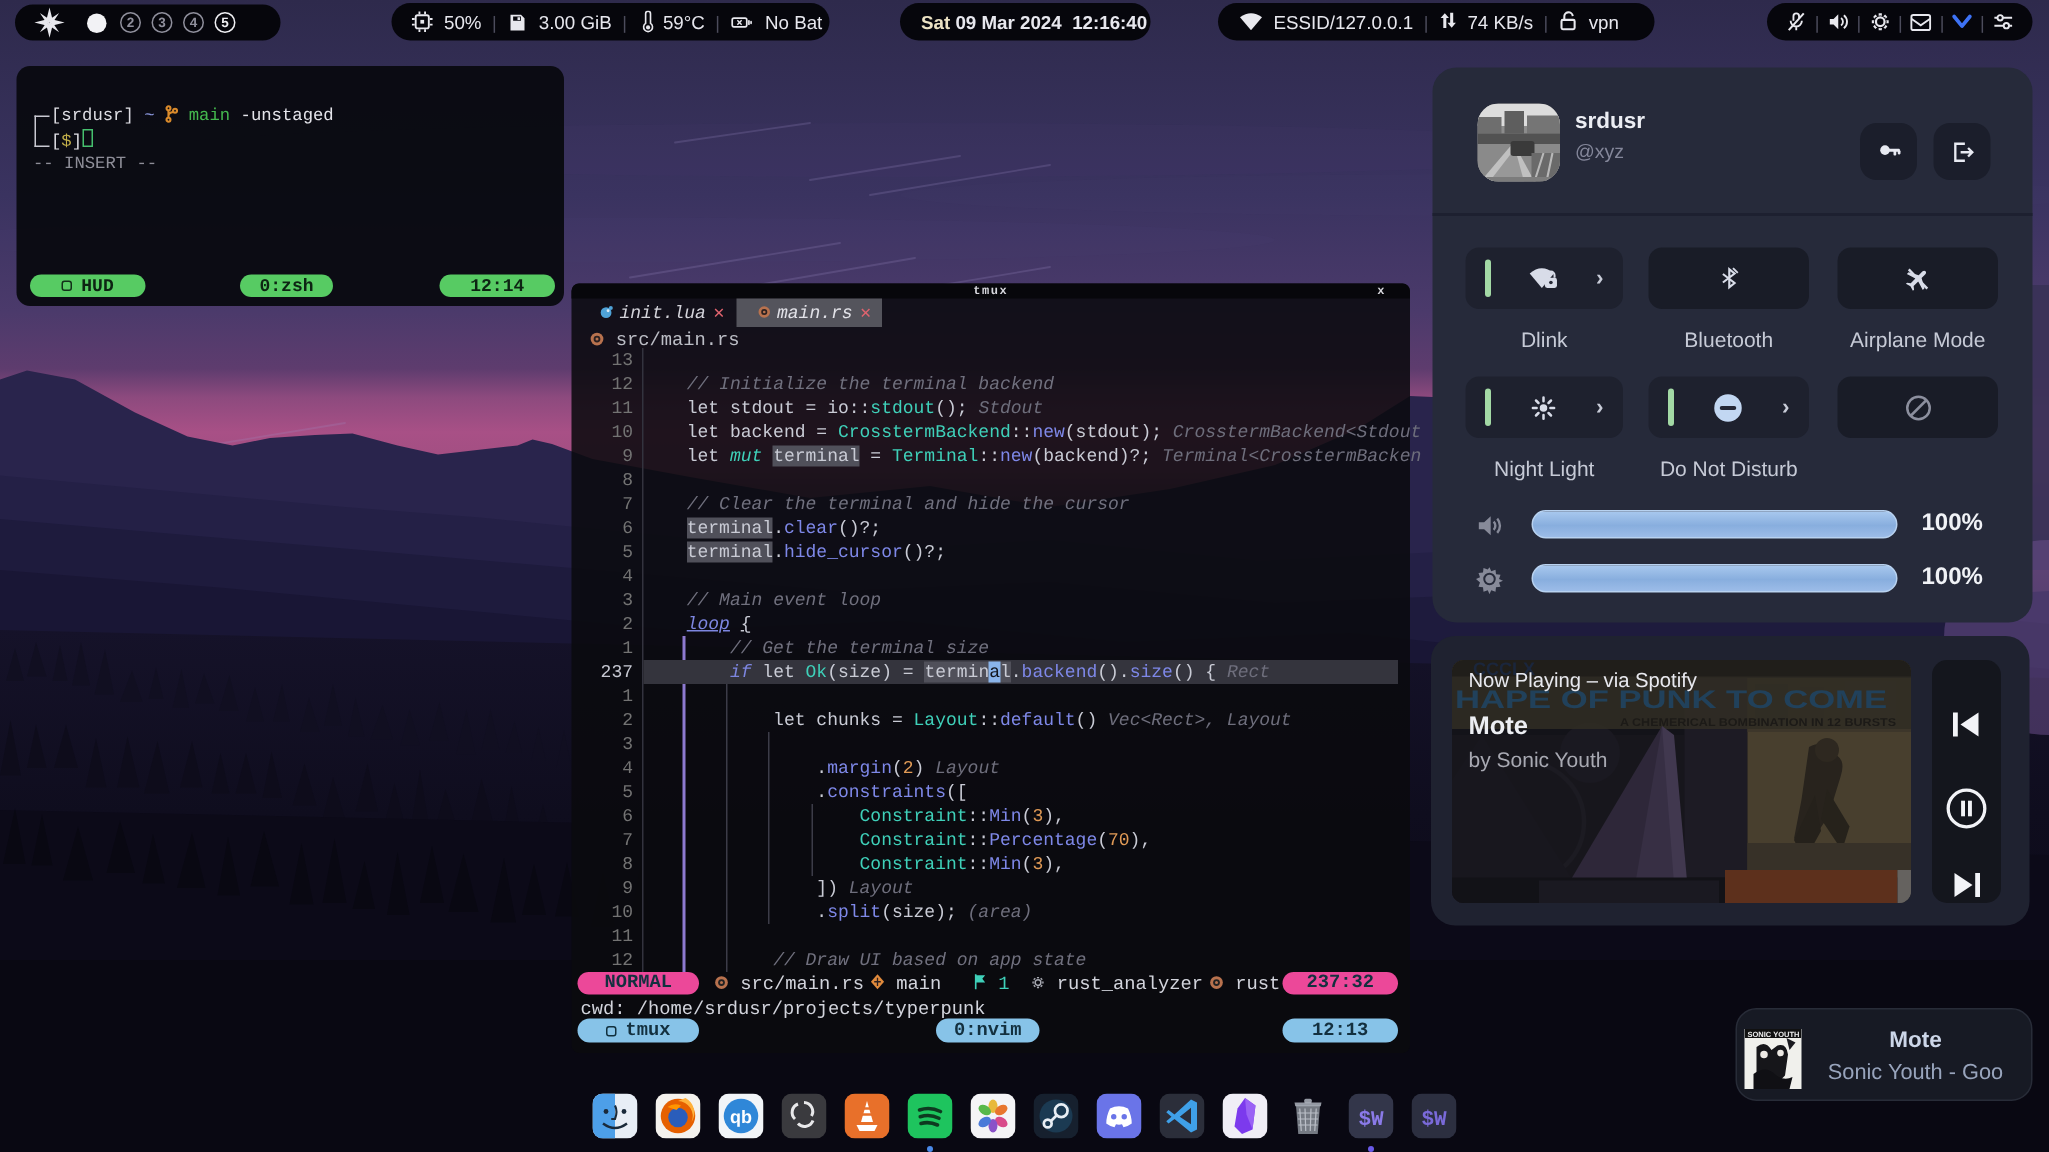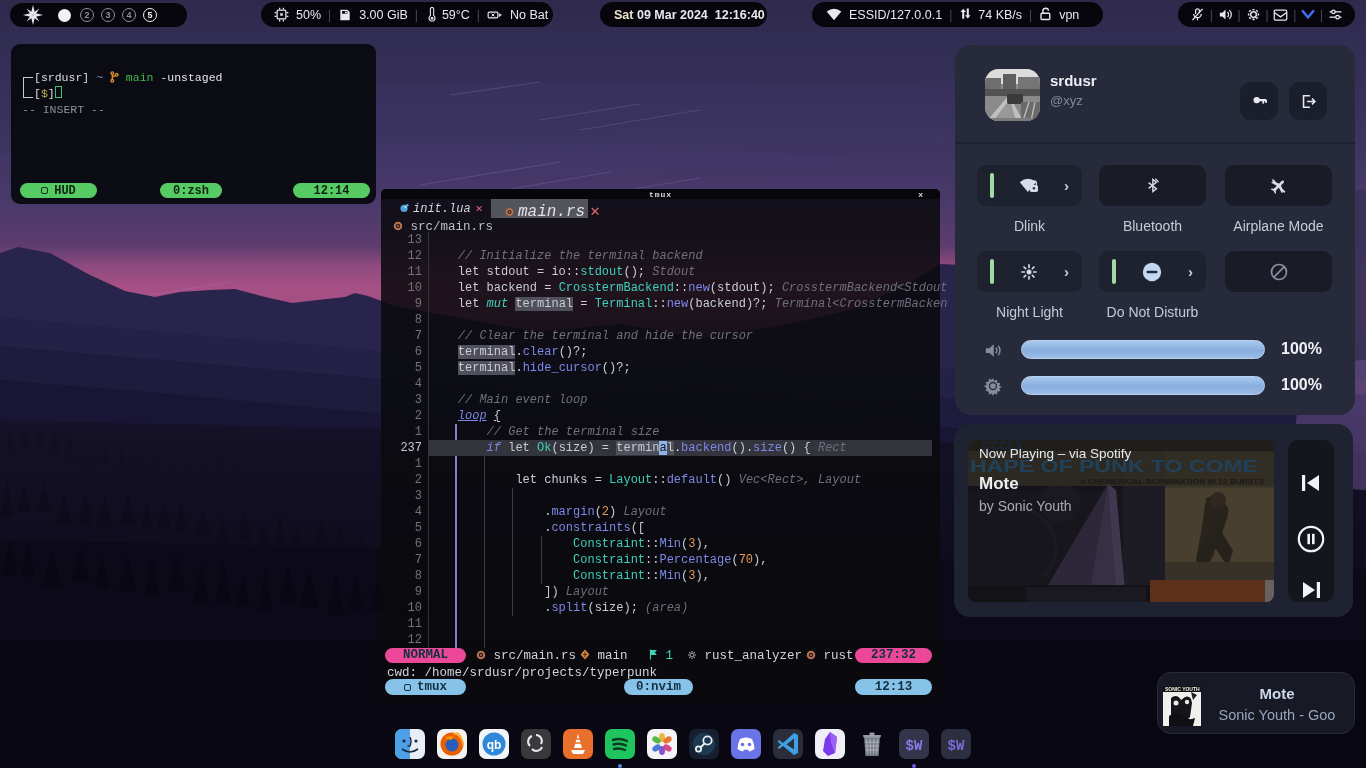--- a/index.html
+++ b/index.html
@@ -300,21 +300,21 @@
   <div class="abs mono" style="right:17px;top:1px;font-size:8px;font-weight:bold;color:#d8d8de;">x</div>
 
   <div class="abs" style="left:110px;top:10px;width:97px;height:19px;background:#54545c;"></div>
   <div class="abs mono" style="left:19px;top:12px;font-size:12px;font-style:italic;color:#d4d4db;white-space:nowrap;">
     <svg width="9" height="10" viewBox="0 0 20 20" style="vertical-align:-1px;margin-right:4px;">
           <circle cx="9" cy="11" r="8" fill="#4fa3d8"></circle>
           <circle cx="16" cy="4" r="3" fill="#4fa3d8"></circle>
           <circle cx="12" cy="8" r="2.2" fill="#dceaf5"></circle>
         </svg>init.lua<span style="color:#e0636e;font-style:normal;margin-left:5px;">✕</span>
   </div>
-  <div class="abs mono" style="left:124px;top:12px;font-size:16px;font-style:italic;color:#e2e2e8;white-space:nowrap;">
+  <div class="abs mono" style="left:124px;top:12px;font-size:12px;font-style:italic;color:#e2e2e8;white-space:nowrap;">
     <svg width="9" height="10" viewBox="0 0 20 20" style="vertical-align:-1px;margin-right:4px;">
           <circle cx="10" cy="10" r="8.5" fill="#b8724e"></circle>
           <circle cx="10" cy="10" r="4.5" fill="#2b2020"></circle>
           <circle cx="10" cy="10" r="2" fill="#b8724e"></circle>
         </svg>main.rs<span style="color:#e0636e;font-style:normal;margin-left:5px;">✕</span>
   </div>
 
   <div class="abs mono" style="left:12px;top:31px;font-size:12.5px;color:#bcbec6;">
     <svg width="10" height="10" viewBox="0 0 20 20" style="vertical-align:-1px">
           <circle cx="10" cy="10" r="8.5" fill="#b8724e"></circle>
@@ -349,21 +349,21 @@
 <div class="cl"><i>2</i><b>            let chunks = <span class="t">Layout</span>::<span class="f">default</span>() <span class="in">Vec&lt;Rect&gt;, Layout</span></b></div>
 <div class="cl"><i>3</i></div>
 <div class="cl"><i>4</i><b>                .<span class="f">margin</span>(<span class="o">2</span>) <span class="in">Layout</span></b></div>
 <div class="cl"><i>5</i><b>                .<span class="f">constraints</span>([</b></div>
 <div class="cl"><i>6</i><b>                    <span class="t">Constraint</span>::<span class="f">Min</span>(<span class="o">3</span>),</b></div>
 <div class="cl"><i>7</i><b>                    <span class="t">Constraint</span>::<span class="f">Percentage</span>(<span class="o">70</span>),</b></div>
 <div class="cl"><i>8</i><b>                    <span class="t">Constraint</span>::<span class="f">Min</span>(<span class="o">3</span>),</b></div>
 <div class="cl"><i>9</i><b>                ]) <span class="in">Layout</span></b></div>
 <div class="cl"><i>10</i><b>                .<span class="f">split</span>(size); <span class="in">(area)</span></b></div>
 <div class="cl"><i>11</i><b> </b></div>
-<div class="cl"><i>12</i></div>
+<div class="cl"><i>12</i><b>            <span class="cm">// Draw UI based on app state</span></b></div>
   </div>
 
   <div class="abs mono" style="left:0;top:459px;width:559px;height:17px;font-size:12.5px;color:#d2d4dc;">
     <span class="bpill" style="left:4px;width:81px;">NORMAL</span>
     <span class="abs" style="left:95px;top:1px;"><svg width="10" height="10" viewBox="0 0 20 20" style="vertical-align:-1px">
             <circle cx="10" cy="10" r="8.5" fill="#b8724e"></circle>
             <circle cx="10" cy="10" r="4.5" fill="#222"></circle>
             <circle cx="10" cy="10" r="2" fill="#b8724e"></circle>
           </svg> src/main.rs</span>
     <span class="abs" style="left:199px;top:1px;"><svg width="10" height="11" viewBox="0 0 18 20" style="vertical-align:-1px">

